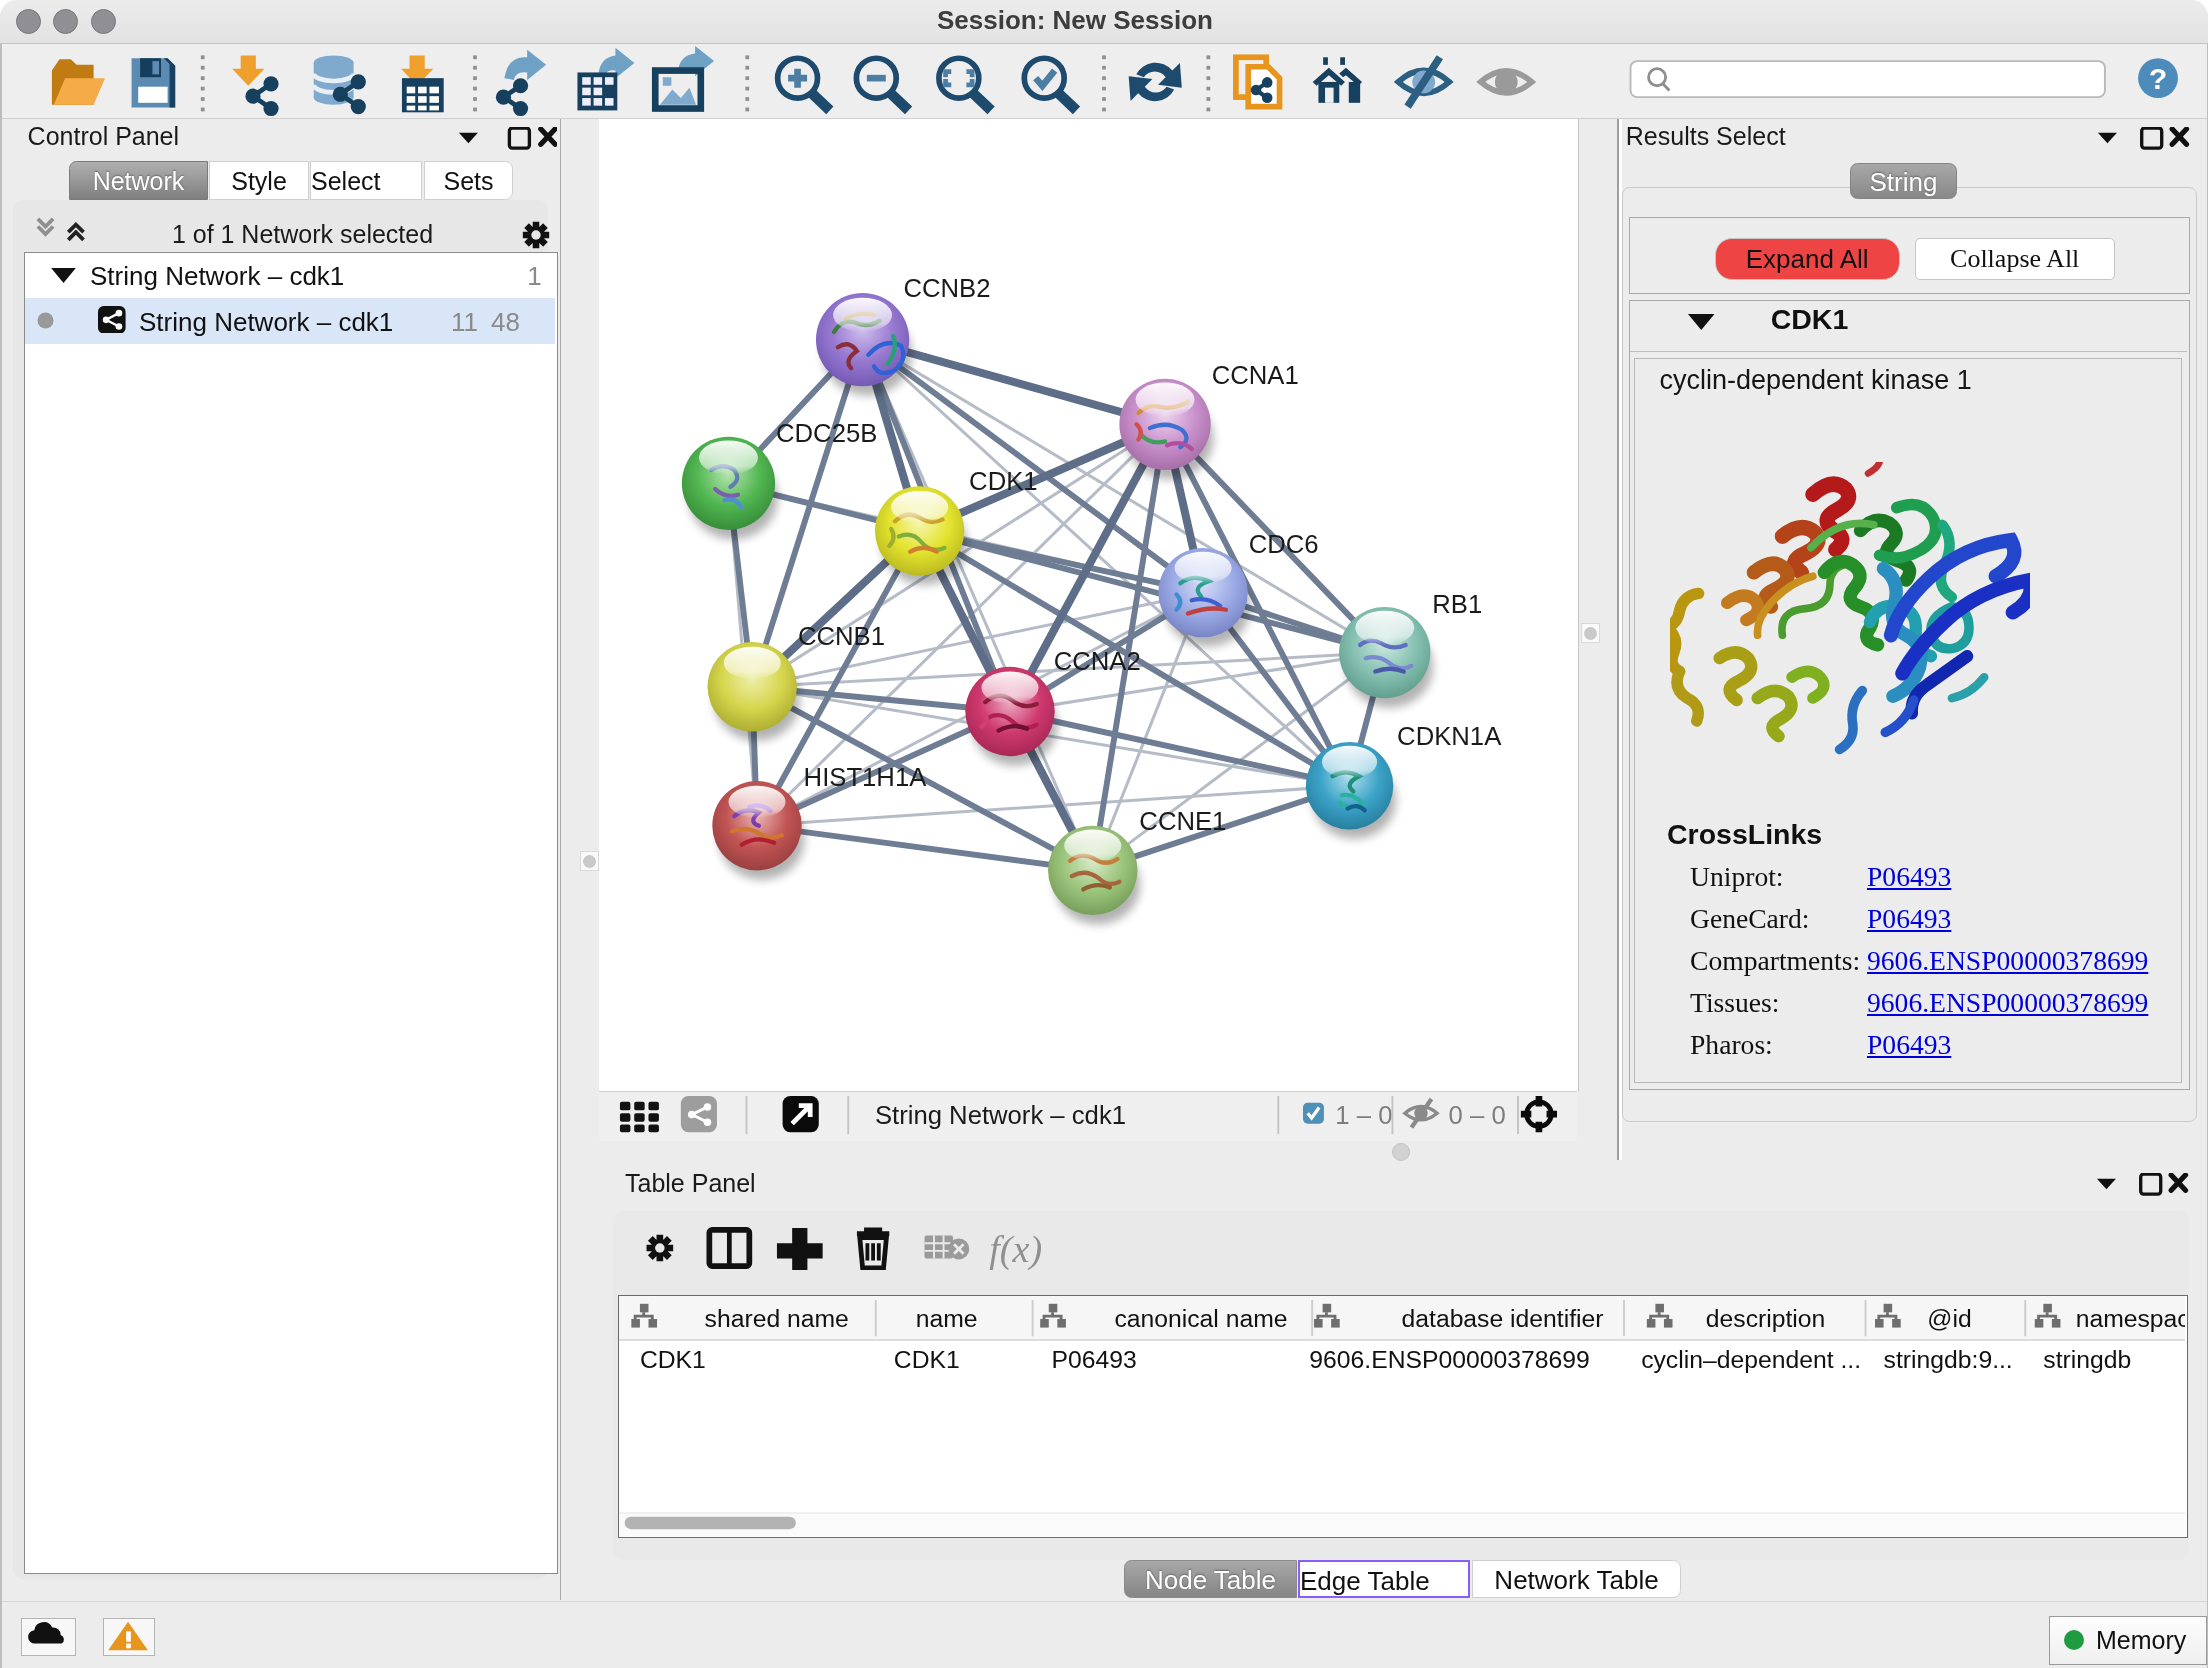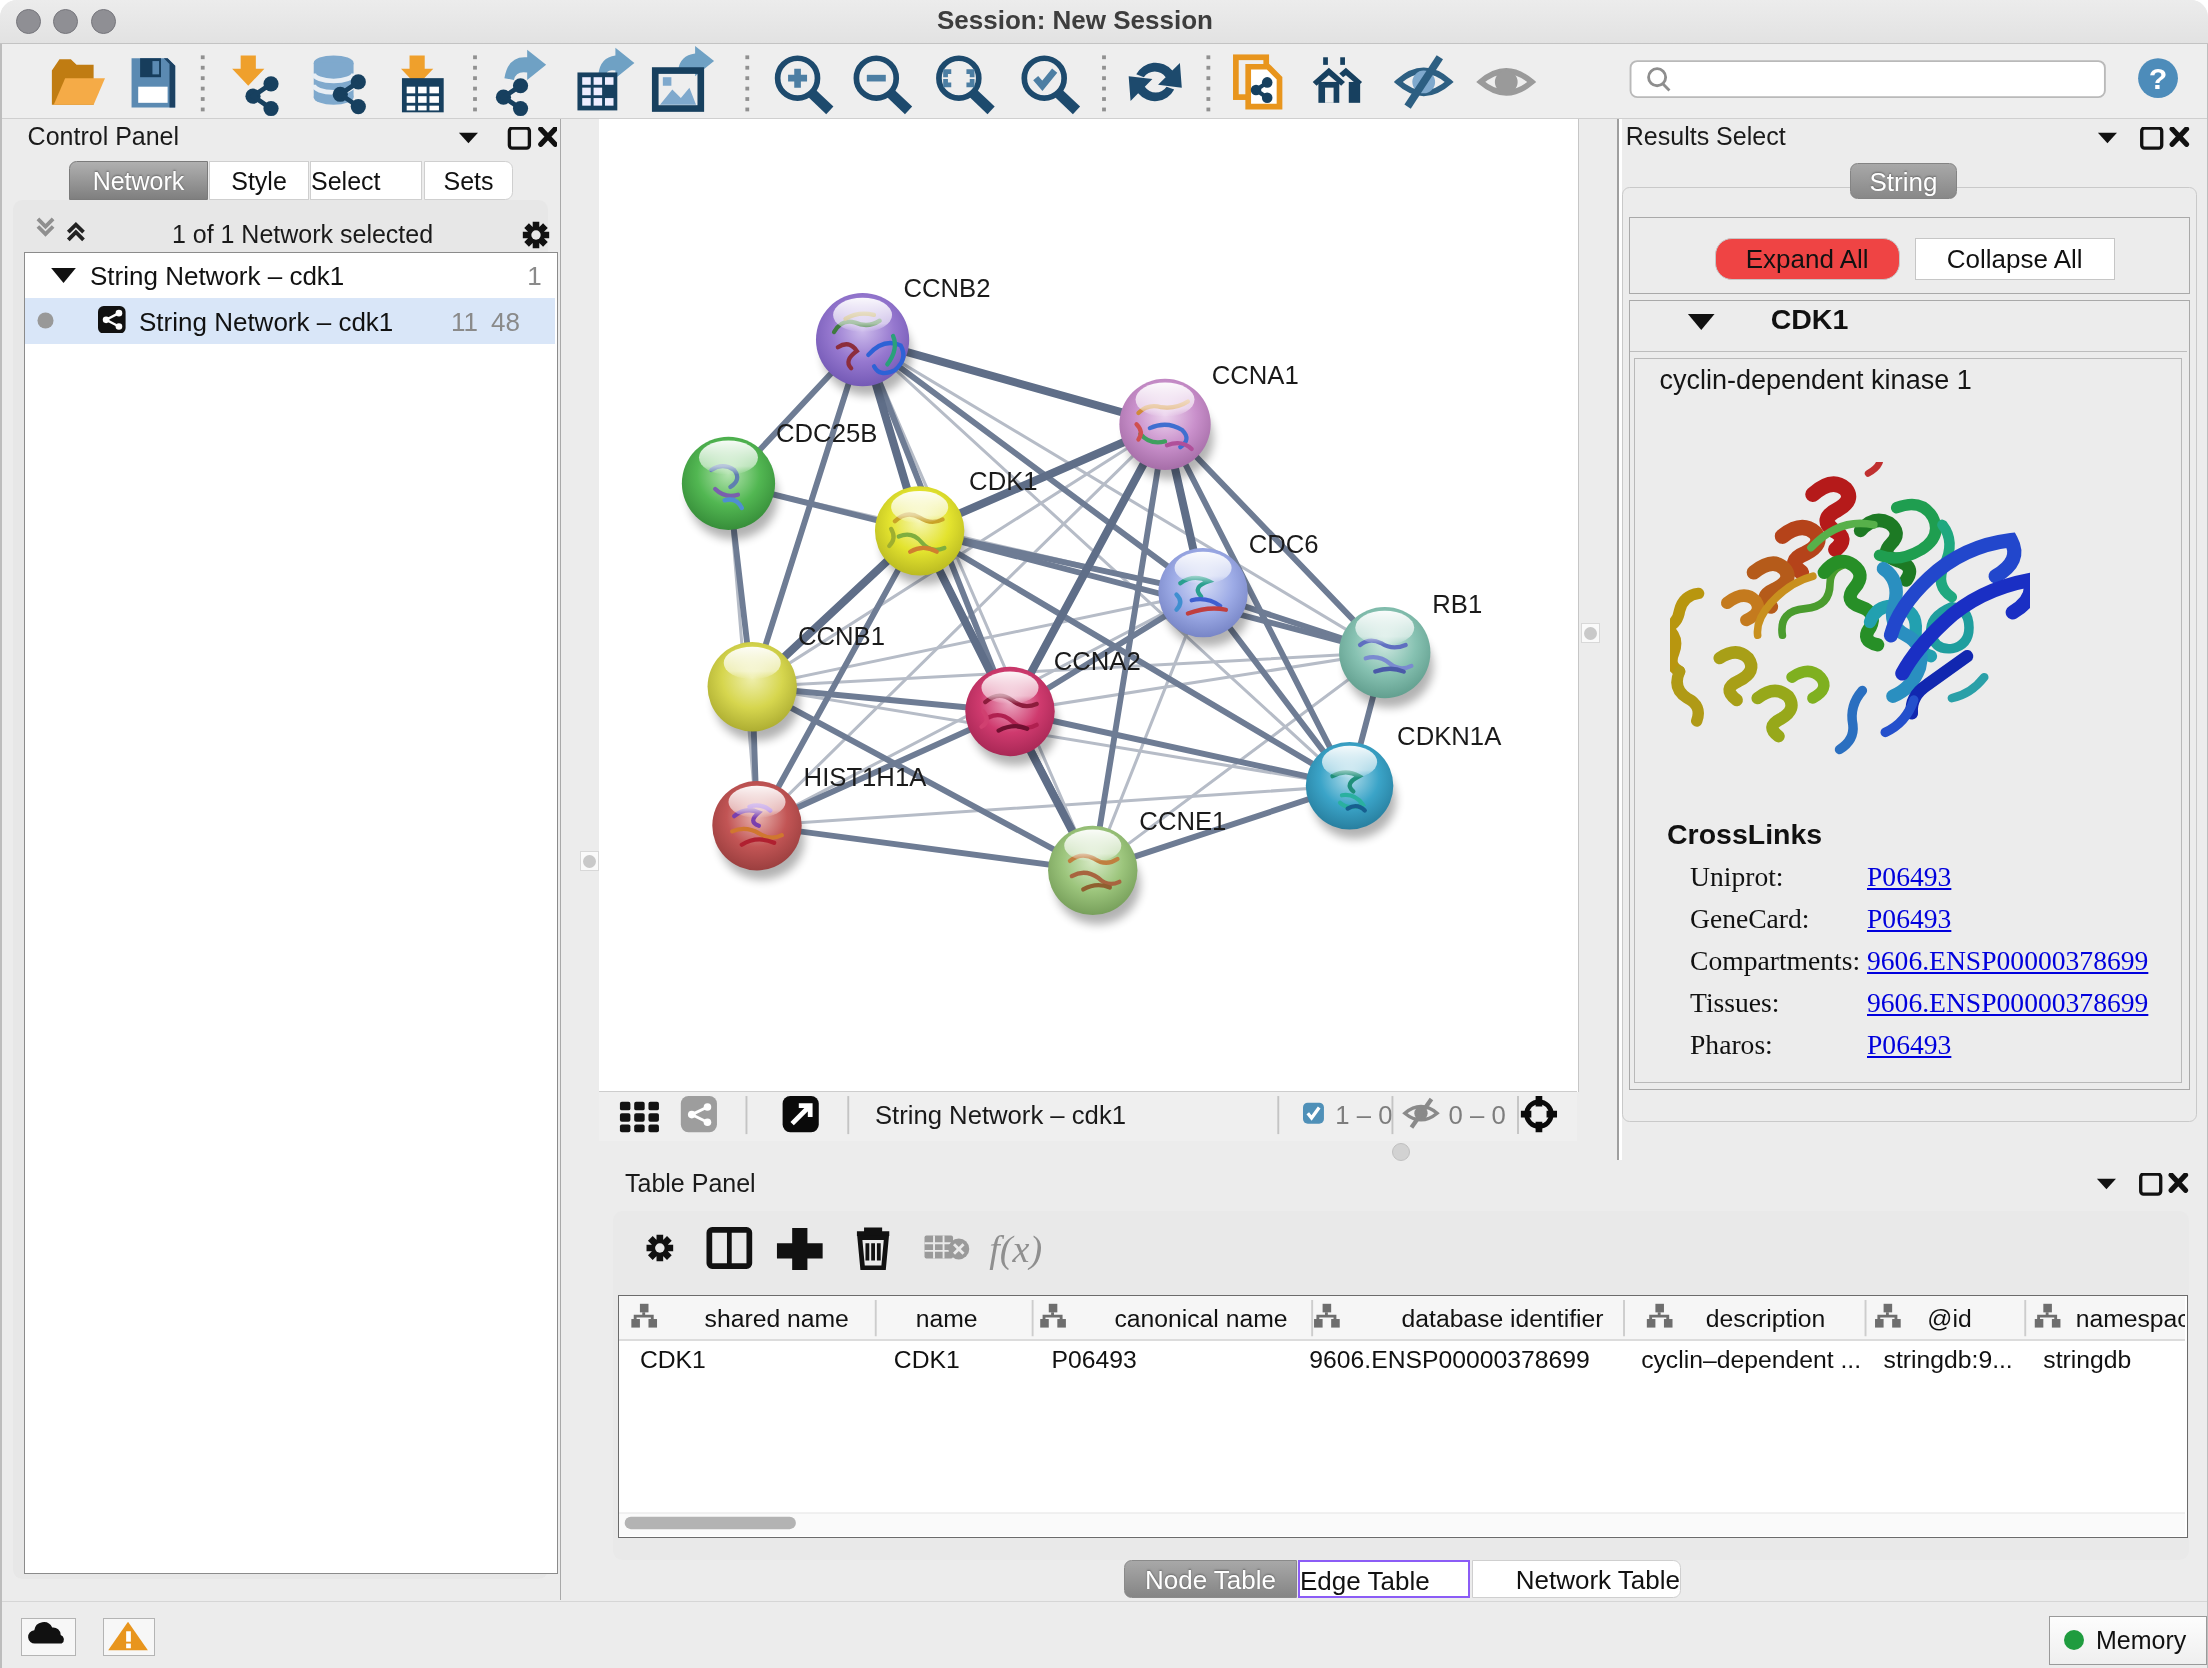--- a/index.html
+++ b/index.html
@@ -543,21 +543,21 @@
     <path d="M2 6 L22 6 L12 17 Z" fill="#111"></path>
     <rect x="48" y="1" width="21" height="21" rx="3" fill="none" stroke="#111" stroke-width="3.5"></rect>
     <path d="M80 2 L95 18 M95 2 L80 18" stroke="#111" stroke-width="5.5" stroke-linecap="round"></path>
   </svg>
 
   <div class="abs" style="left:0px;top:68px;width:575px;height:935px;background:#ececec;border:1px solid #c9c9c9;border-radius:7.6px;"></div>
   <div class="abs" style="left:228px;top:44px;width:107px;height:36px;background:linear-gradient(#a8a8a8,#888888);border:1px solid #848484;border-radius:7.6px;color:#fff;font-size:26px;text-align:center;line-height:36px;text-shadow:0 -1px 1.9px #666;">String</div>
 
   <div class="abs" style="left:6.7px;top:98px;width:561px;height:77px;border:1.9px solid #a9a9a9;background:#ececec;">
     <div class="abs" style="left:65px;top:20px;width:185px;height:42px;background:#ef4444;border:1px solid #c6c6c6;border-radius:17px;font-size:26px;color:#111;text-align:center;line-height:40px;margin-left:20px;">Expand All</div>
-    <div class="abs" style="left:285px;top:20px;width:200px;height:42px;background:#fff;border:1px solid #c6c6c6;border-radius:0;font-size:26px;color:#111;text-align:center;line-height:40px;">Collapse All</div>
+    <div class="abs" style="left:285px;top:20px;width:200px;height:42px;background:#fff;border:1px solid #c6c6c6;border-radius:5px;font-size:26px;color:#111;text-align:center;line-height:40px;font-family:Liberation Serif, serif;">Collapse All</div>
   </div>
 
   <div class="abs" style="left:6.7px;top:181px;width:561px;height:790px;border:1.9px solid #a9a9a9;background:#ececec;">
     <svg class="abs" style="left:57px;top:11.4px;" width="28.5" height="21" viewBox="0 0 30 22">
           <path d="M1 2 L29 2 L15 19 Z" fill="#111"></path>
         </svg>
     <div class="abs" style="left:141px;top:1.9px;font-size:28.5px;font-weight:700;color:#111;">CDK1</div>
     <div class="abs" style="left:0;top:50px;width:557px;border-top:1.9px solid #bdbdbd;"></div>
     <div class="abs" style="left:4.8px;top:57px;width:548px;height:725px;border:1px solid #b9b9b9;background:#ececec;">
       <div class="abs" style="left:24px;top:5.7px;font-size:27px;color:#151515;">cyclin-dependent kinase 1</div>
@@ -688,21 +688,21 @@
         <text x="1498" y="76">stringdb</text>
       </g>
       <rect x="0" y="228" width="1647" height="24" fill="#fafafa"></rect>
       <line x1="0" y1="228" x2="1647" y2="228" stroke="#e3e3e3" stroke-width="1"></line>
       <rect x="6" y="232" width="180" height="13" rx="6.5" fill="#b3b3b3"></rect>
     </svg>
   </div>
 
   <div class="abs" style="left:525px;top:399px;width:173px;height:38px;background:linear-gradient(#a8a8a8,#858585);border:1px solid #8a8a8a;border-radius:7.6px 0 0 7.6px;color:#fff;font-size:26px;text-align:center;line-height:38px;text-shadow:0 -1px 1.9px #666;">Node Table</div>
   <div class="abs" style="left:699px;top:399px;width:172px;height:38px;background:#fff;border:2px solid #8b5cf6;font-size:26px;text-align:left;line-height:38px;color:#111;">Edge Table</div>
-  <div class="abs" style="left:873px;top:399px;width:209px;height:38px;background:#fff;border:1px solid #cfcfcf;border-radius:0 7.6px 7.6px 0;font-size:26px;text-align:right;line-height:38px;color:#111;">Network Table</div>
+  <div class="abs" style="left:873px;top:399px;width:209px;height:38px;background:#fff;border:1px solid #cfcfcf;border-radius:0 7.6px 7.6px 0;font-size:26px;text-align:center;line-height:38px;color:#111;">Network Table</div>
 </div>
 
 <div class="abs" style="left:0;top:1601px;width:2208px;height:68px;background:#ececec;border-top:1.9px solid #d6d6d6;">
   <div class="abs" style="left:21px;top:16px;width:55px;height:38px;background:#f7f7f7;border:1.9px solid #b4b4b4;">
     <svg width="51" height="34" viewBox="0 0 54 36">
           <path d="M14 26 a7 7 0 0 1 -1 -14 a10 10 0 0 1 19 -3 a8 8 0 0 1 9 8 a5 5 0 0 1 1 9 z" fill="#111"></path>
         </svg>
   </div>
   <div class="abs" style="left:103px;top:16px;width:52px;height:38px;background:#f7f7f7;border:1.9px solid #b4b4b4;">
     <svg width="49" height="34" viewBox="0 0 51 36">

